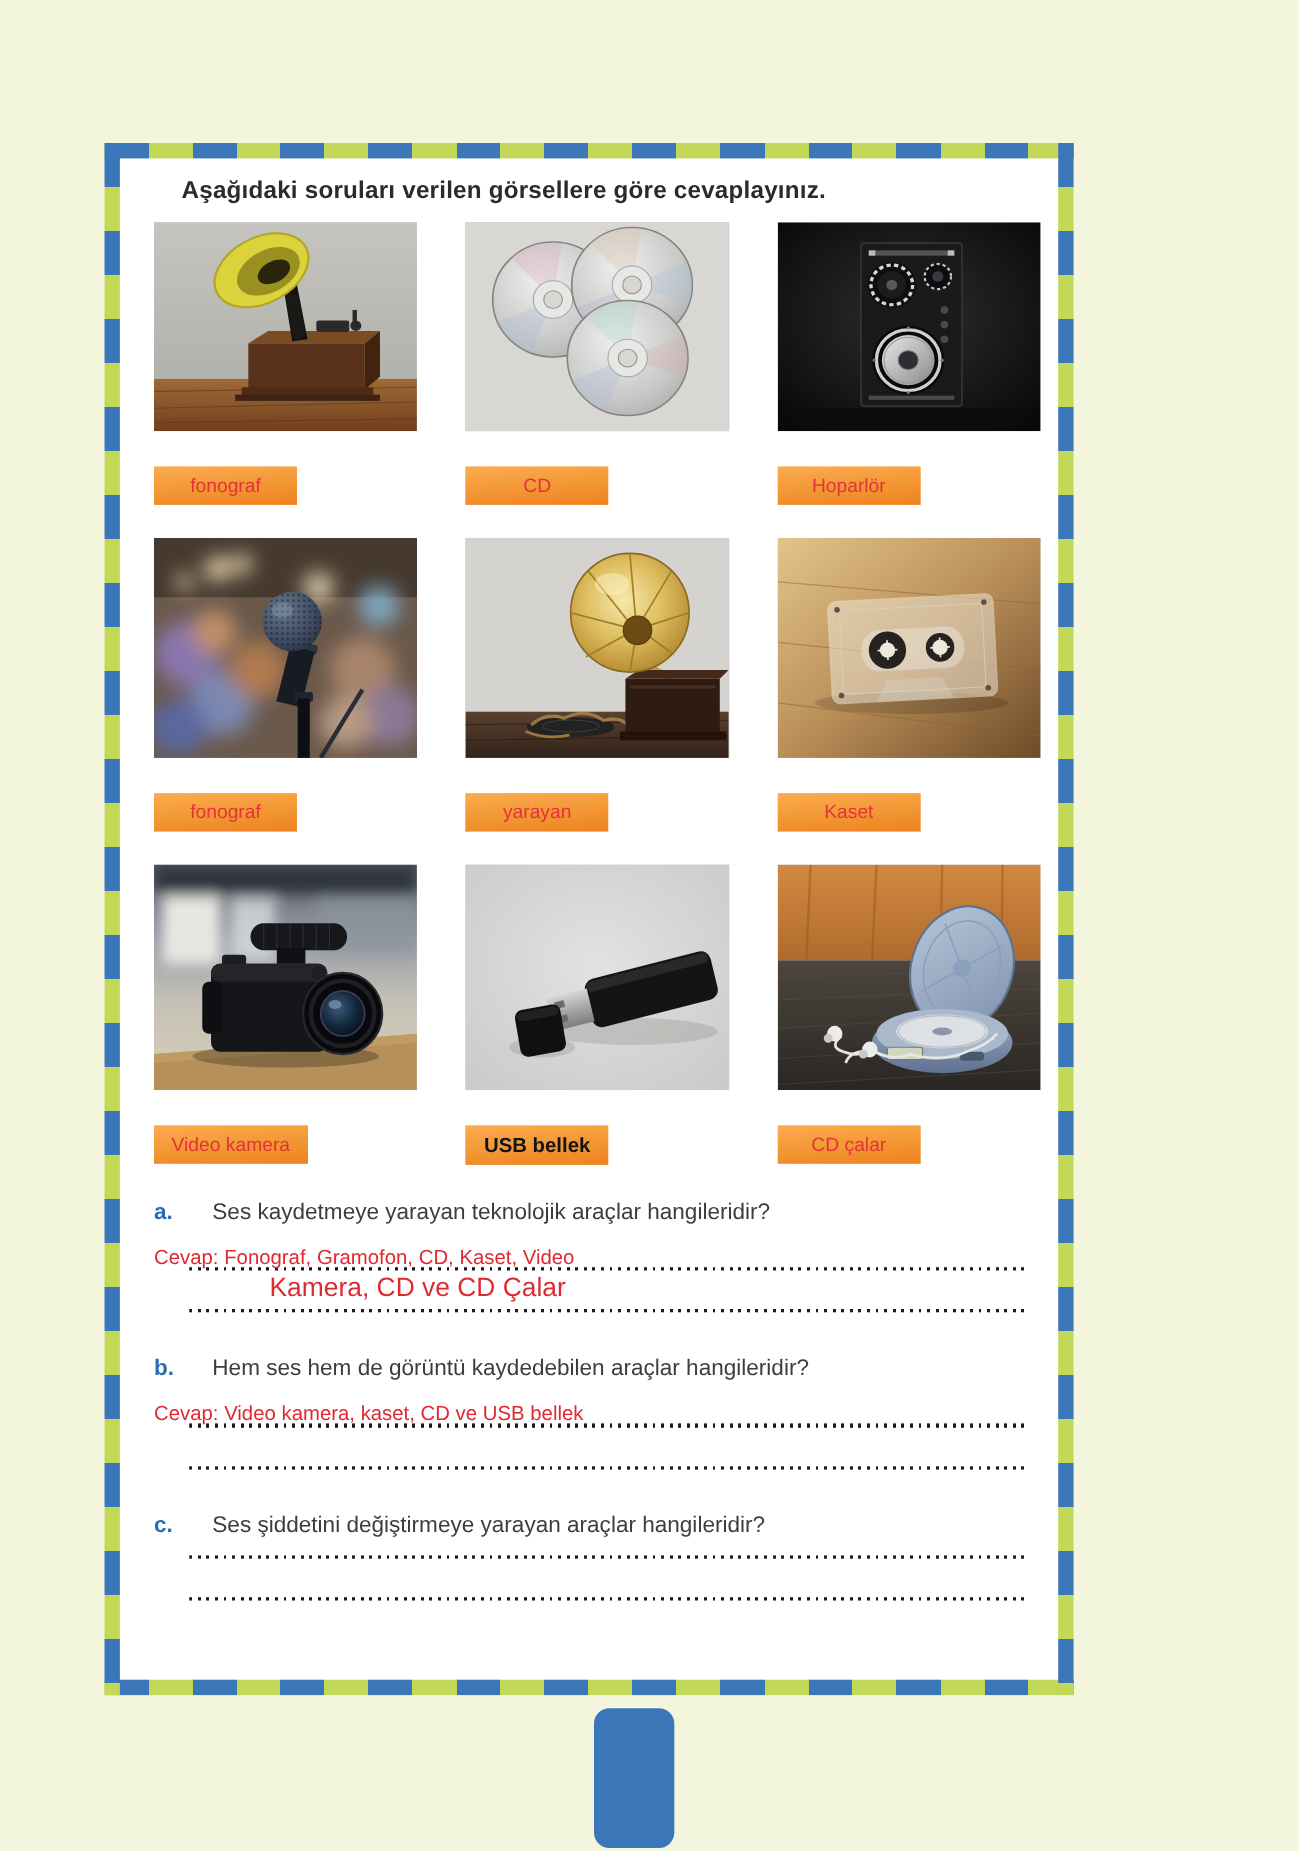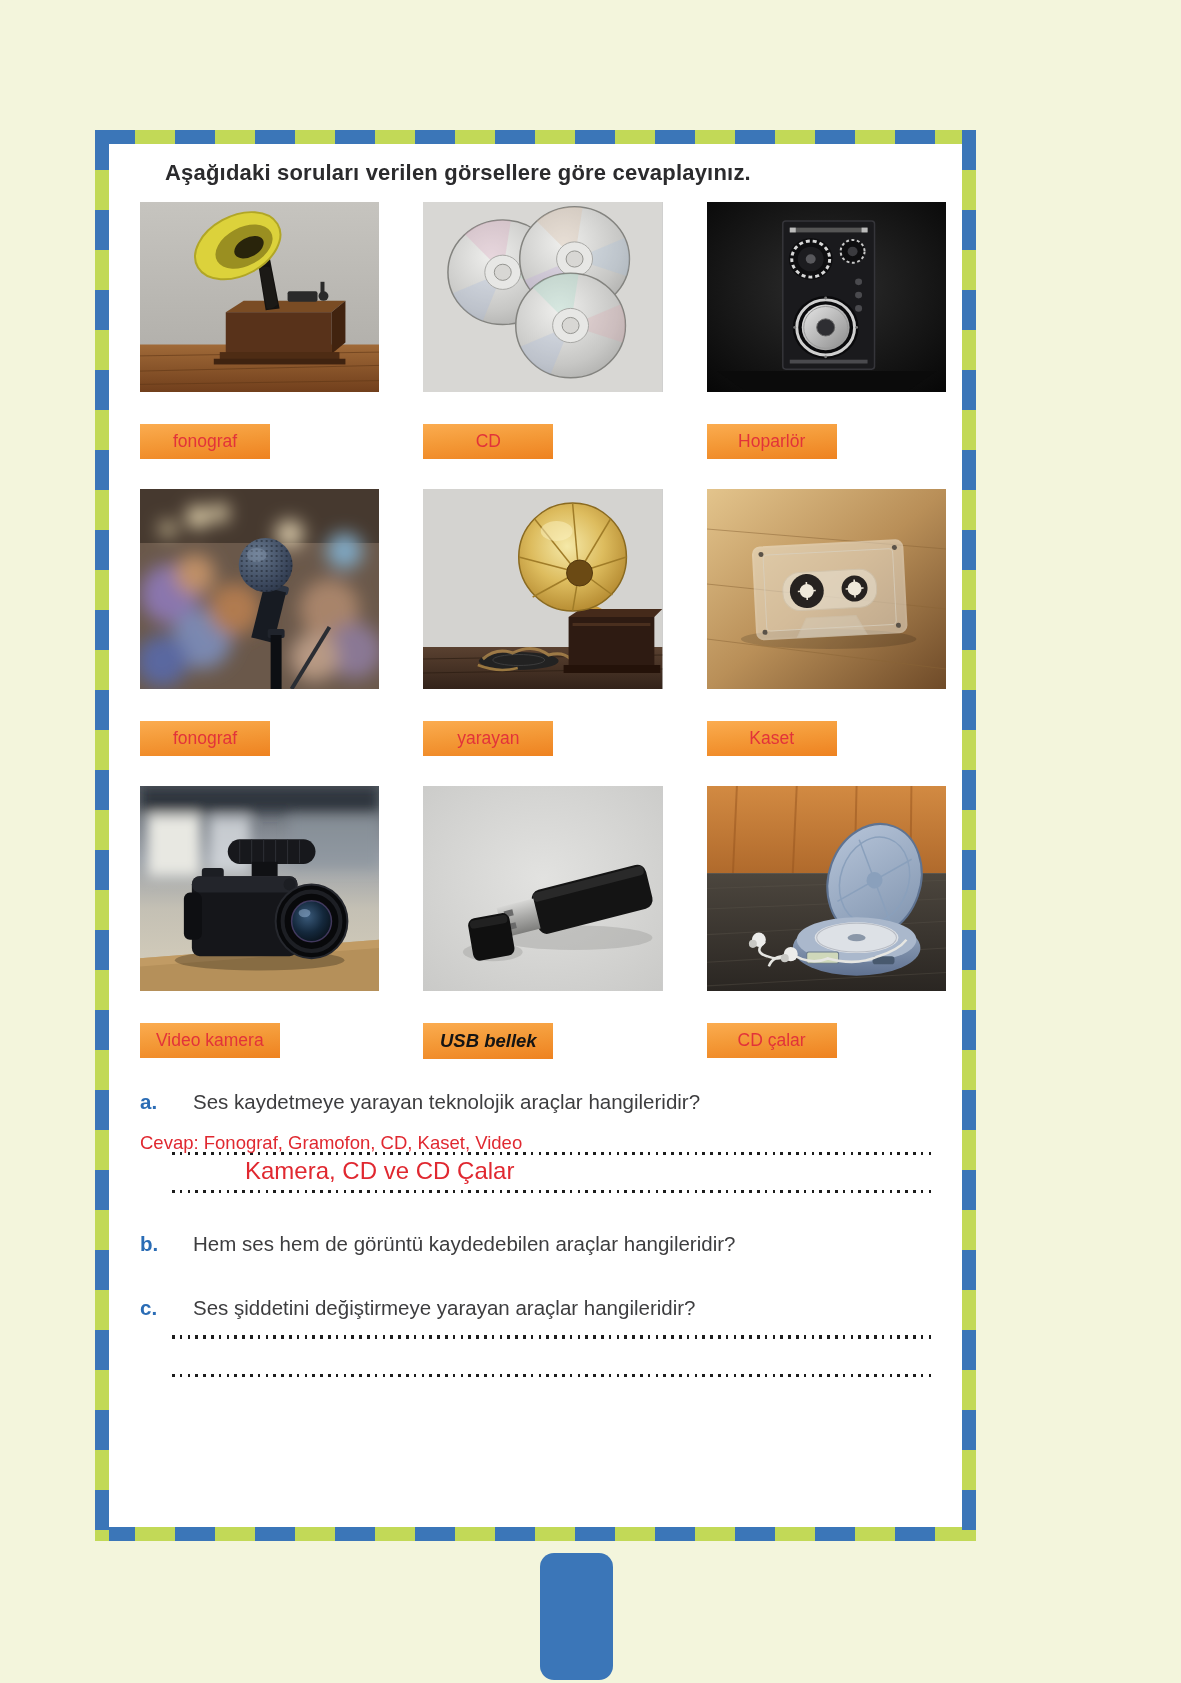--- a/index.html
+++ b/index.html
@@ -21,21 +21,21 @@
   
   .gallery{margin-top:16px;}
   .g-row{display:grid;grid-template-columns:repeat(3,1fr);column-gap:44px;margin-top:30px;}
   .g-row.first{margin-top:16px;}
   .img-box{width:100%;overflow:hidden;background:#ccc;}
   .r1 .img-box{height:190px;} .r2 .img-box{height:200px;} .r3 .img-box{height:205px;}
   .img-box svg{width:100%;height:100%;display:block;}
   .tag{display:inline-block;min-width:130px;margin-top:32px;padding:7px 16px;text-align:center;
     font-size:17.5px;color:#e2333a;box-sizing:border-box;
     background:linear-gradient(175deg,#fbac50 0%,#f49a38 45%,#ee8220 100%);}
-  .tag.usb{color:#141414;font-weight:bold;font-style:italic;font-size:18.5px;}
+  .tag.usb{color:#141414;font-weight:bold;font-size:18.5px;}
 
   
   .questions{margin-top:30px;}
   .question{margin-top:38px;}
   .question.first{margin-top:26px;}
   .q-line{display:flex;font-size:20.5px;color:#3d3d3f;line-height:26px;}
   .q-letter{flex:none;width:39px;font-weight:bold;color:#2a6cb5;}
   .q-text{flex:1;margin-left:14px;}
   .ans{margin-top:16px;}
   .ans-text{font-size:18.5px;color:#e02830;line-height:23px;min-height:23px;}
@@ -507,20 +507,26 @@
             <div class="ans-text2">Kamera, CD ve CD Çalar</div>
             <div class="dotline last"></div>
           </div>
         </div>
 
         <div class="question">
           <div class="q-line">
             <span class="q-letter">b.</span>
             <span class="q-text">Hem ses hem de görüntü kaydedebilen araçlar hangileridir?</span>
           </div>
+          <div class="ans">
+            <div class="ans-text">Cevap: Video kamera, kaset, CD ve USB bellek</div>
+            <div class="dotline"></div>
+            <div class="ans-text2"></div>
+            <div class="dotline last"></div>
+          </div>
         </div>
 
         <div class="question">
           <div class="q-line">
             <span class="q-letter">c.</span>
             <span class="q-text">Ses şiddetini değiştirmeye yarayan araçlar hangileridir?</span>
           </div>
           <div class="ans">
             <div class="dotline"></div>
             <div class="ans-text2"></div>

